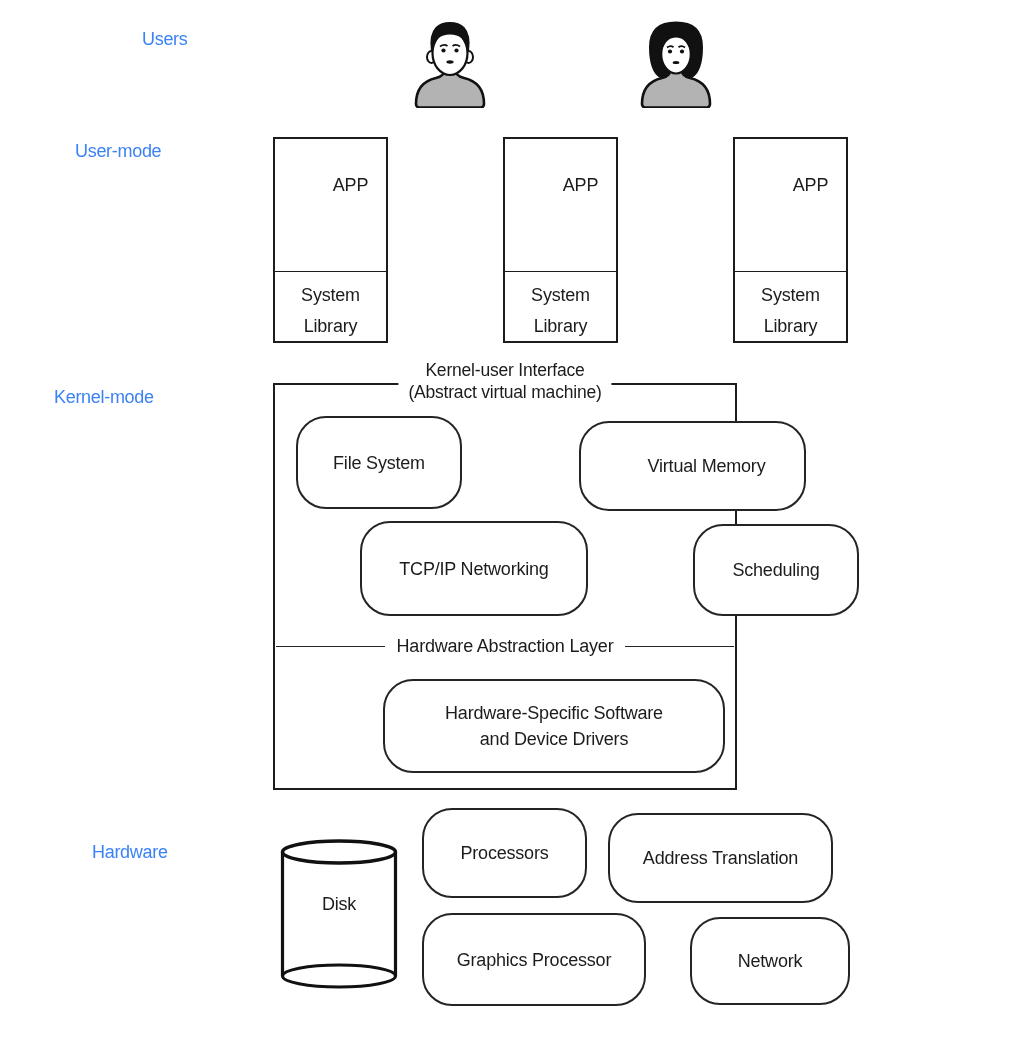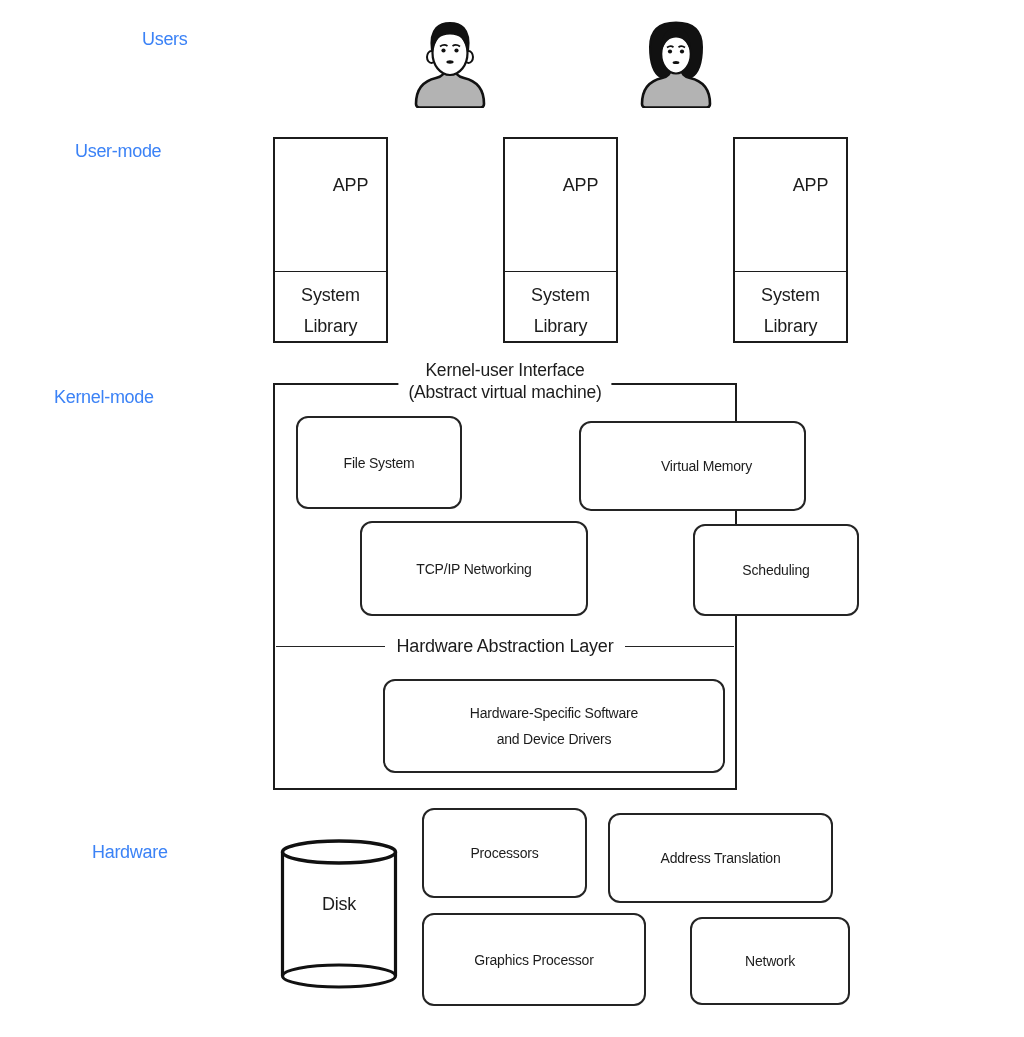--- a/index.html
+++ b/index.html
@@ -33,24 +33,24 @@
     position:absolute; left:273px; top:383px; width:464px; height:407px;
     border:2.2px solid #1c1c1c; background:#fff; box-sizing:border-box;
   }
   .ktitle {
     position:absolute; top:-26px; left:50%; transform:translateX(-50%);
     background:#fff; padding:0 10px; text-align:center;
     font-size:17.5px; line-height:22px; white-space:nowrap; letter-spacing:-0.2px;
   }
   .ktitle span { display:block; }
   .rbox {
-    position:absolute; border:2px solid #242424; border-radius:12px;
+    position:absolute; border:2px solid #242424; border-radius:30px;
     background:#fff; box-sizing:border-box;
     display:flex; align-items:center; justify-content:center;
-    font-size:14px; letter-spacing:-0.2px; text-align:center; line-height:26px;
+    font-size:18px; letter-spacing:-0.2px; text-align:center; line-height:26px;
   }
   .hal {
     position:absolute; left:1px; right:1px; top:251px; height:20px;
     display:flex; align-items:center;
   }
   .hal::before, .hal::after { content:""; flex:1; border-top:1.8px solid #242424; }
   .hal .hal-label {
     padding:0 12px; font-size:18px; letter-spacing:-0.2px; white-space:nowrap;
   }
   .disk-label {

